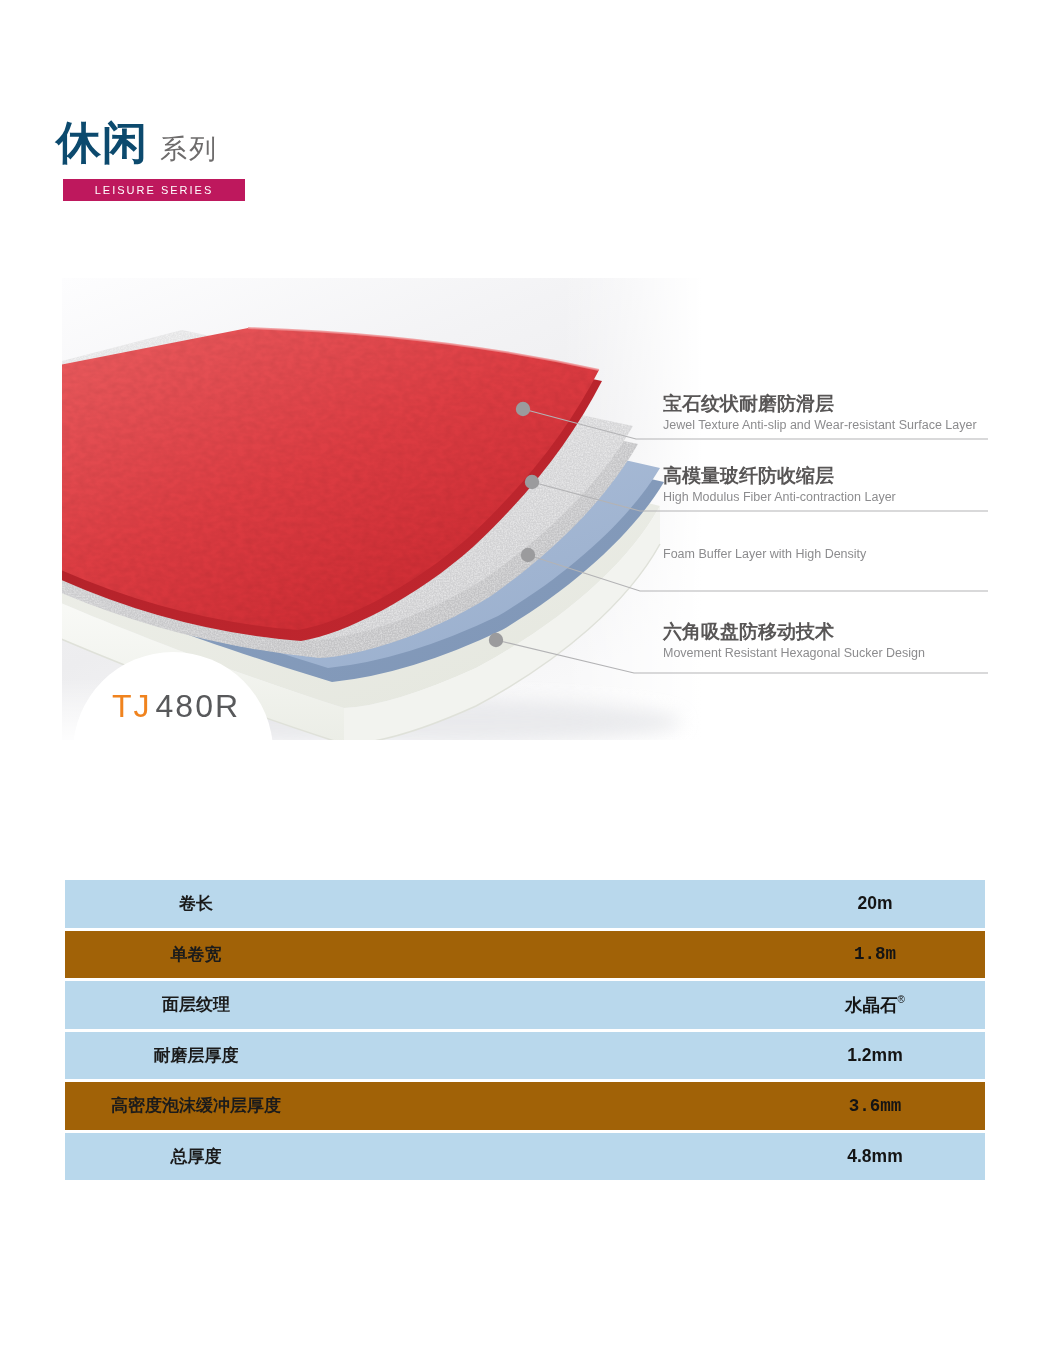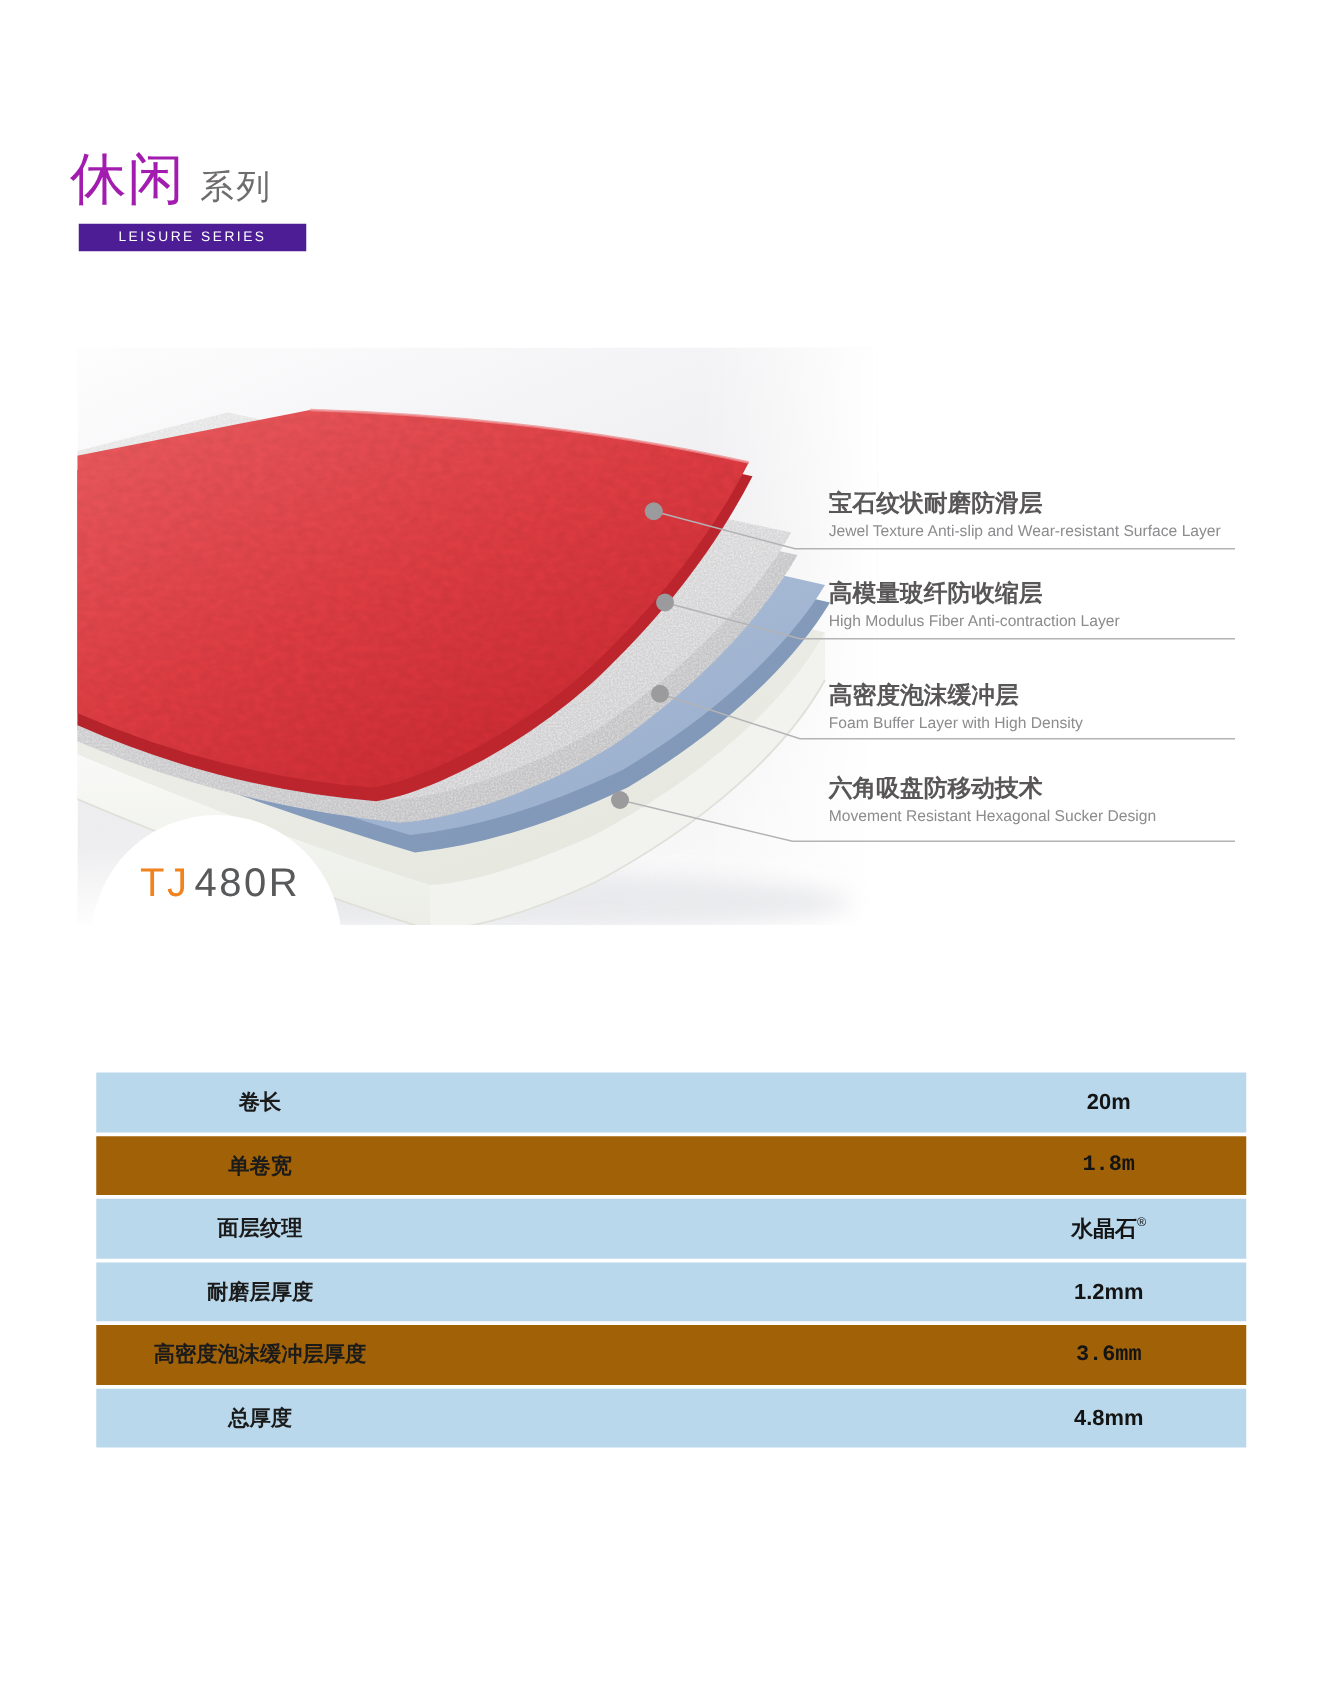--- a/index.html
+++ b/index.html
@@ -1,40 +1,40 @@
 <!DOCTYPE html>
 <html><head>
 <meta charset="utf-8">
 <style>
   html,body{margin:0;padding:0;background:#ffffff;}
   body{font-family:"Liberation Sans","DejaVu Sans",sans-serif;}
   .page{position:relative;width:1054px;height:1350px;background:#ffffff;overflow:hidden;}
 
   
   .title-row{position:absolute;left:56px;top:118px;display:flex;align-items:baseline;}
-  .title-zh{font-size:45px;line-height:50px;font-weight:400;color:#a21caf;letter-spacing:1px;}
+  .title-zh{font-size:45px;line-height:50px;font-weight:700;color:#0c4a6e;letter-spacing:1px;}
   .title-suffix{font-size:27px;font-weight:500;color:#6e6c6c;margin-left:12px;letter-spacing:2px;}
-  .series-bar{position:absolute;left:63px;top:179px;width:182px;height:22px;background:#4c1d95;
+  .series-bar{position:absolute;left:63px;top:179px;width:182px;height:22px;background:#be185d;
               display:flex;align-items:center;justify-content:center;text-align:center;}
   .series-bar span{font-size:11px;color:#ffffff;letter-spacing:2px;font-weight:500;}
 
   
   .hero{position:absolute;left:62px;top:278px;width:926px;height:462px;}
   .hero svg{position:absolute;left:0;top:0;}
   .model-label{position:absolute;left:50px;top:410px;font-size:32px;letter-spacing:2px;font-weight:400;}
   .model-prefix{color:#f0831e;}
   .model-number{color:#58595b;margin-left:4px;}
 
   .callout{position:absolute;left:601px;width:340px;}
   .callout .zh{font-size:19px;line-height:24px;color:#585656;font-weight:700;}
   .callout .en{font-size:12.5px;line-height:16px;color:#8c8c8e;margin-top:1px;}
   .co1{top:114px;} .co2{top:186px;} .co3{top:267px;} .co4{top:342px;}
 
   
-  .spec-table{position:absolute;left:65px;top:858px;width:920px;margin-left:12px;}
+  .spec-table{position:absolute;left:65px;top:880px;width:920px;}
   .spec-row{display:flex;align-items:center;height:47.5px;margin-bottom:3px;}
   .spec-row.dark{background:#b9d8ec;}
   .spec-row.light{background:#a16207;font-family:Liberation Mono, monospace;}
   .cell-label{width:262px;text-align:center;font-size:17px;font-weight:700;color:#1b1b1b;}
   .cell-spacer{flex:1;}
   .cell-value{width:220px;text-align:center;font-size:17.5px;font-weight:700;color:#141414;}
   .cell-value sup{font-size:10px;position:relative;top:-1px;font-weight:400;}
 </style>
 </head>
 <body>
@@ -172,21 +172,20 @@
 
     <div class="callout co1">
       <div class="zh">宝石纹状耐磨防滑层</div>
       <div class="en">Jewel Texture Anti-slip and Wear-resistant Surface Layer</div>
     </div>
     <div class="callout co2">
       <div class="zh">高模量玻纤防收缩层</div>
       <div class="en">High Modulus Fiber Anti-contraction Layer</div>
     </div>
     <div class="callout co3">
-      <div class="zh">高密度泡沫缓冲层</div>
       <div class="en">Foam Buffer Layer with High Density</div>
     </div>
     <div class="callout co4">
       <div class="zh">六角吸盘防移动技术</div>
       <div class="en">Movement Resistant Hexagonal Sucker Design</div>
     </div>
   </div>
 
   <div class="spec-table">
     <div class="spec-row dark">

